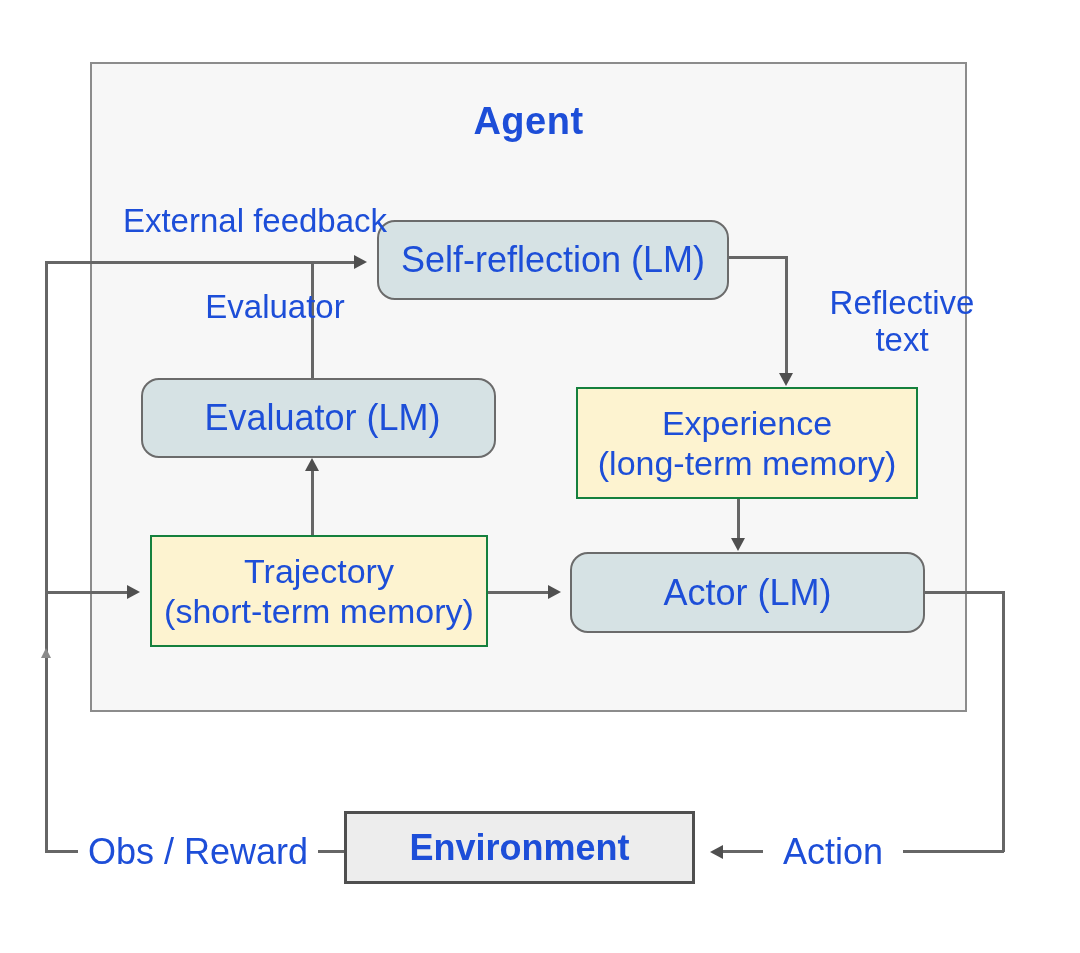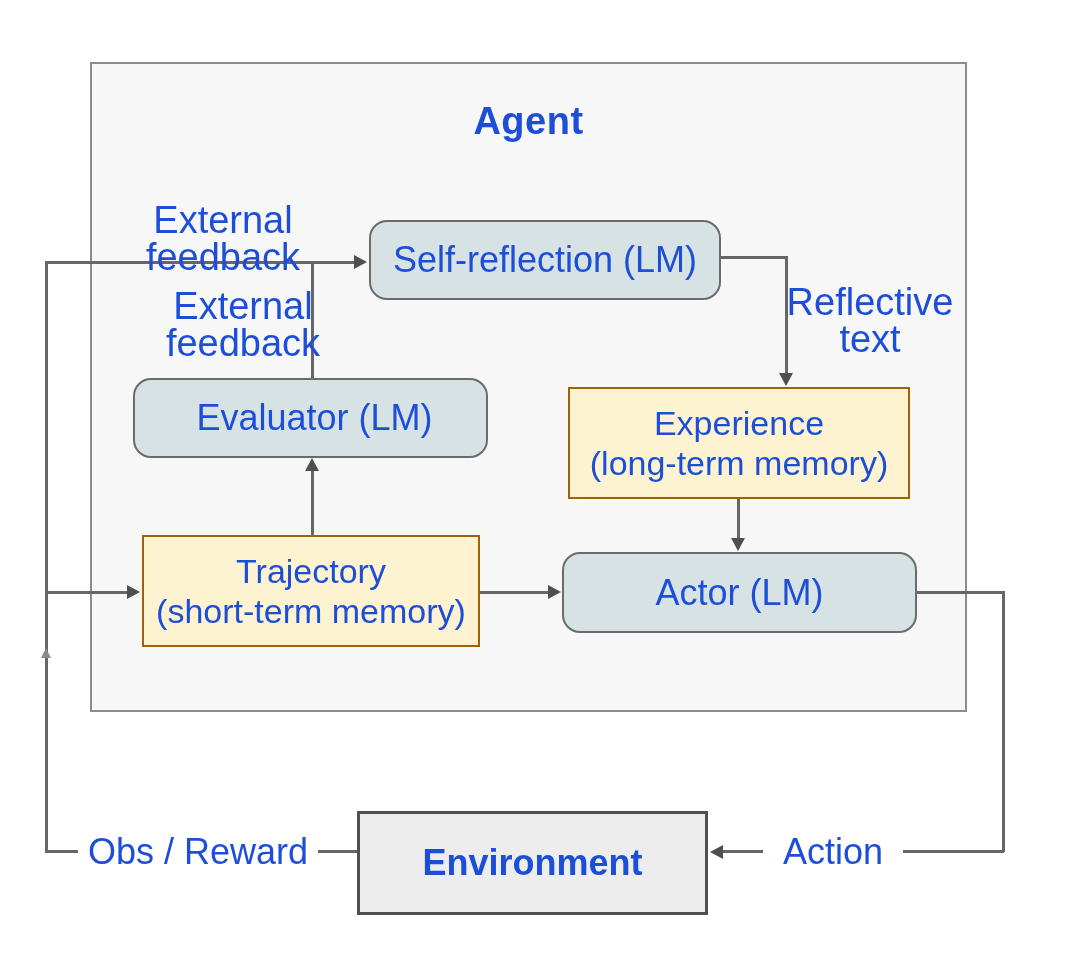--- a/index.html
+++ b/index.html
@@ -30,62 +30,64 @@
   .node {
     position: absolute;
     box-sizing: border-box;
     display: flex;
     flex-direction: column;
     align-items: center;
     justify-content: center;
     text-align: center;
     font-size: 36px;
     line-height: 40px;
+    margin-left: 8px;
   }
   .node.lm {
     background: #d6e2e4;
     border: 2.5px solid #6b6b6b;
     border-radius: 18px;
   }
   .node.memory {
     background: #fdf3d0;
-    border: 2px solid #a16207;
+    border: 2px solid #15803d;
     font-size: 34px;
   }
   .node.environment {
     background: #ededed;
     border: 3px solid #4f4f4f;
     font-weight: bold;
   }
   .node-self-reflection { left: 369px; top: 220px; width: 352px; height: 80px; }
   .node-evaluator       { left: 133px; top: 378px; width: 355px; height: 80px; padding-left: 8px; }
   .node-experience      { left: 568px; top: 387px; width: 342px; height: 112px; }
   .node-trajectory      { left: 142px; top: 535px; width: 338px; height: 112px; }
   .node-actor           { left: 562px; top: 552px; width: 355px; height: 81px; }
-  .node-environment     { left: 357px; top: 811px; width: 351px; height: 104px; text-align: right; }
+  .node-environment     { left: 336px; top: 811px; width: 351px; height: 73px; text-align: right; }
 
   
   .line { position: absolute; background: #666666; }
   .h { height: 2.5px; }
   .v { width: 2.5px; }
 
   
   .arr { position: absolute; width: 0; height: 0; }
   .arr-right { border-top: 7px solid transparent; border-bottom: 7px solid transparent; border-left: 13px solid #4f4f4f; }
   .arr-left  { border-top: 7px solid transparent; border-bottom: 7px solid transparent; border-right: 13px solid #4f4f4f; }
   .arr-up    { border-left: 7px solid transparent; border-right: 7px solid transparent; border-bottom: 13px solid #4f4f4f; }
   .arr-down  { border-left: 7px solid transparent; border-right: 7px solid transparent; border-top: 13px solid #4f4f4f; }
   .arr-up-small { border-left: 5px solid transparent; border-right: 5px solid transparent; border-bottom: 10px solid #8a8a8a; }
 
   
   .edge-label {
     position: absolute;
-    font-size: 38px;
+    font-size: 33px;
     line-height: 37px;
     text-align: center;
+    margin-left: 32px;
   }
   .label-external   { left: 90px;  top: 202px; width: 266px; }
   .label-internal   { left: 143px; top: 288px; width: 200px; }
   .label-reflective { left: 770px; top: 284px; width: 200px; }
   .io-label {
     position: absolute;
     top: 827px; height: 50px; line-height: 50px;
     background: #ffffff;
     font-size: 36px;
     text-align: left;
@@ -140,22 +142,21 @@
   </div>
   <div class="node lm node-actor">
     <span>Actor (LM)</span>
   </div>
   <div class="node environment node-environment">
     <span>Environment</span>
   </div>
 
   <div class="edge-label label-external">External feedback</div>
   <div class="edge-label label-internal">
-    <span style="display:block">External</span>
-    <span style="display:block">feedback</span>
+    <span style="display:block">Evaluator</span>
   </div>
   <div class="edge-label label-reflective">
     <span style="display:block">Reflective</span>
     <span style="display:block">text</span>
   </div>
   <div class="io-label label-obs-reward">Obs / Reward</div>
   <div class="io-label label-action">Action</div>
 
 </div>
 

